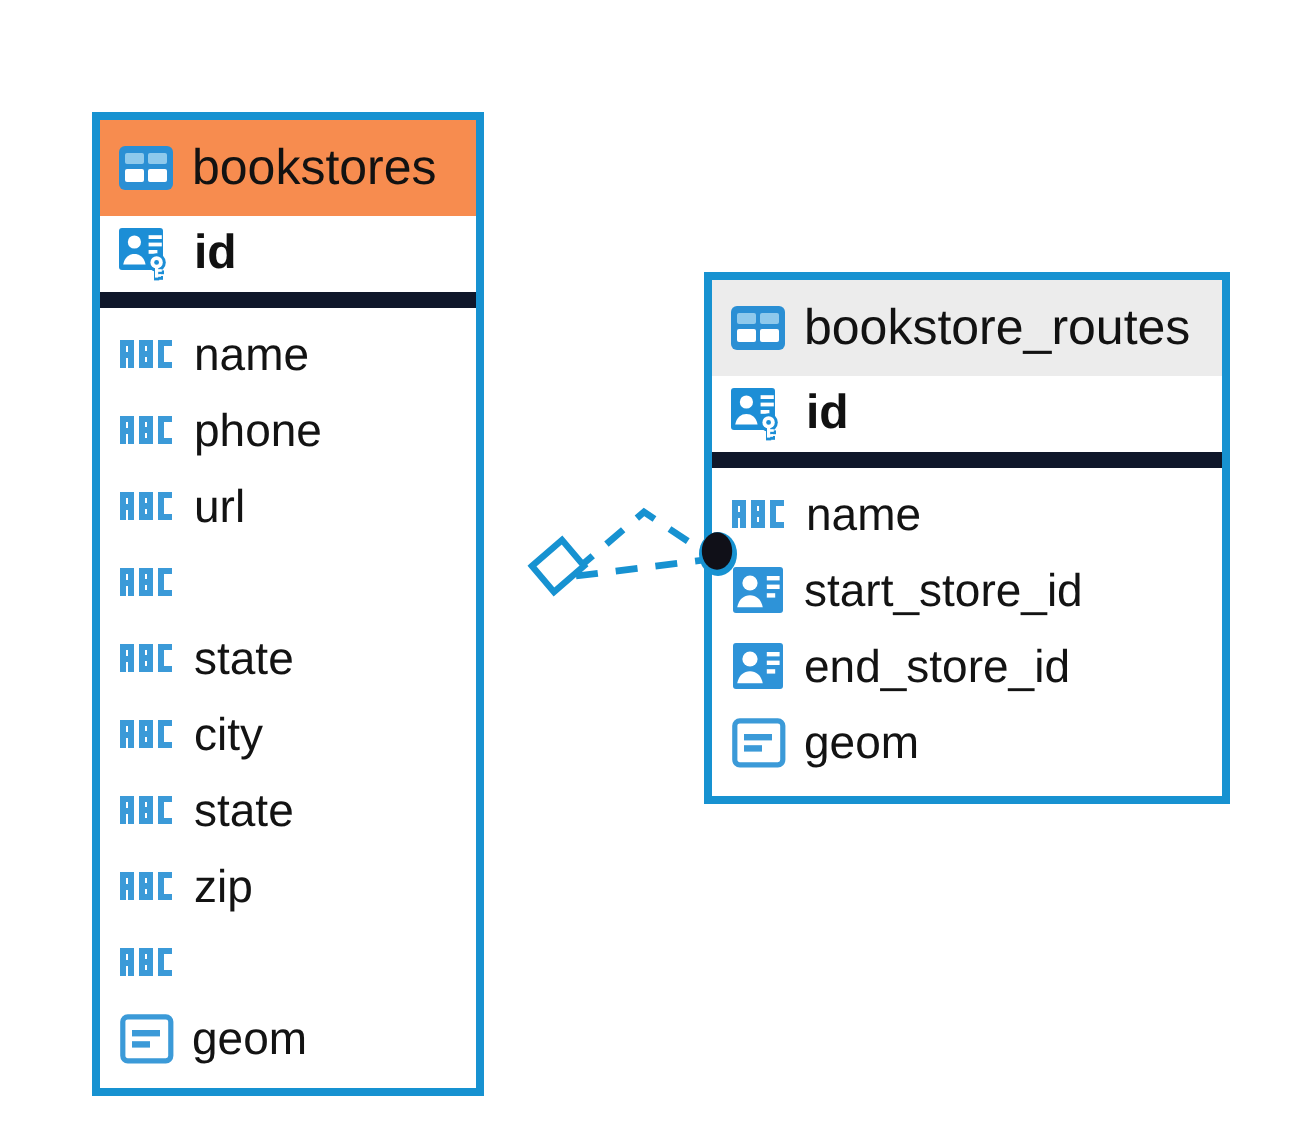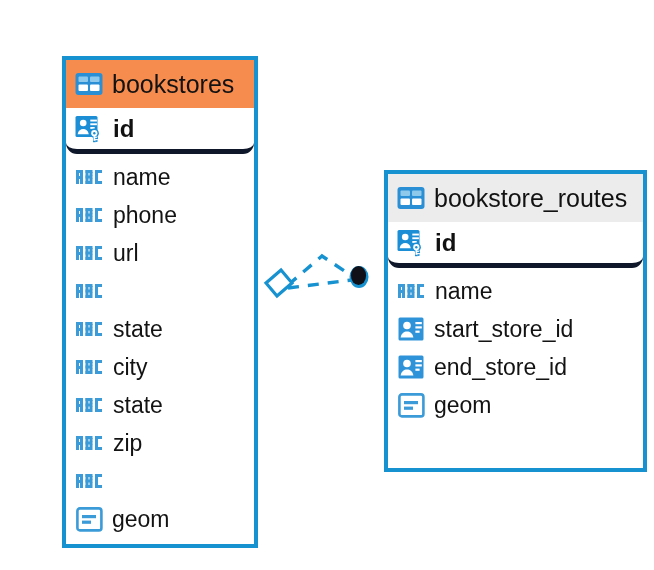--- a/index.html
+++ b/index.html
@@ -49,23 +49,22 @@
     white-space: nowrap;
   }
 
   .pk-row {
     display: flex;
     align-items: center;
     box-sizing: border-box;
     height: 46px;
     padding: 0 10px 0 9px;
     gap: 8px;
-    border-bottom: 5px solid #0f172a;
+    border-bottom: 8px solid #0f172a;
     background: #ffffff;
-    border-radius: 11px;
   }
   .pk-row .field-label {
     font-size: 24px;
     font-weight: bold;
     color: #111111;
     line-height: 1;
     white-space: nowrap;
   }
 
   .field-list {
@@ -110,21 +109,21 @@
     width: 654px;
     height: 570px;
     pointer-events: none;
   }
 </style>
 </head>
 <body>
 
 <div id="canvas">
 
-  <div class="entity" id="entity-bookstores" style="left:62px; top:56px; width:196px; height:492px;">
+  <div class="entity" id="entity-bookstores" style="left:46px; top:56px; width:196px; height:492px;">
 
     <div class="entity-header hdr-orange">
       <span class="icon icon-table">
         <svg viewBox="0 0 28 24" width="28" height="24" aria-hidden="true">
           <rect x="0.5" y="1" width="27" height="22" rx="3" fill="#2a8fd4"></rect>
           <rect x="3.5" y="4.5" width="9.5" height="5.5" rx="1" fill="#8ec9ec"></rect>
           <rect x="15" y="4.5" width="9.5" height="5.5" rx="1" fill="#8ec9ec"></rect>
           <rect x="3.5" y="12.5" width="9.5" height="6.5" rx="1" fill="#ffffff"></rect>
           <rect x="15" y="12.5" width="9.5" height="6.5" rx="1" fill="#ffffff"></rect>
         </svg>
@@ -382,21 +381,21 @@
             <rect x="6" y="8" width="14" height="3.2" fill="#3b9ad8"></rect>
             <rect x="6" y="13.6" width="9" height="3.2" fill="#3b9ad8"></rect>
           </svg>
         </span>
         <span class="field-label">geom</span>
       </div>
 
     </div>
   </div>
 
-  <div class="entity" id="entity-bookstore-routes" style="left:384px; top:136px; width:263px; height:302px;margin-top:34px;">
+  <div class="entity" id="entity-bookstore-routes" style="left:352px; top:136px; width:263px; height:266px;">
 
     <div class="entity-header hdr-gray">
       <span class="icon icon-table">
         <svg viewBox="0 0 28 24" width="28" height="24" aria-hidden="true">
           <rect x="0.5" y="1" width="27" height="22" rx="3" fill="#2a8fd4"></rect>
           <rect x="3.5" y="4.5" width="9.5" height="5.5" rx="1" fill="#8ec9ec"></rect>
           <rect x="15" y="4.5" width="9.5" height="5.5" rx="1" fill="#8ec9ec"></rect>
           <rect x="3.5" y="12.5" width="9.5" height="6.5" rx="1" fill="#ffffff"></rect>
           <rect x="15" y="12.5" width="9.5" height="6.5" rx="1" fill="#ffffff"></rect>
         </svg>

